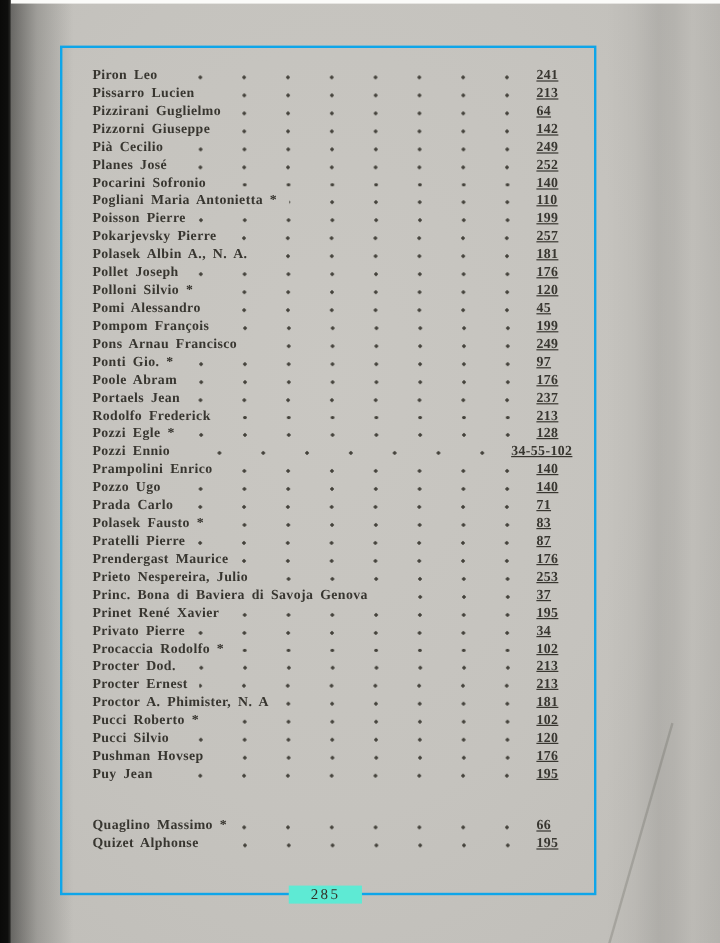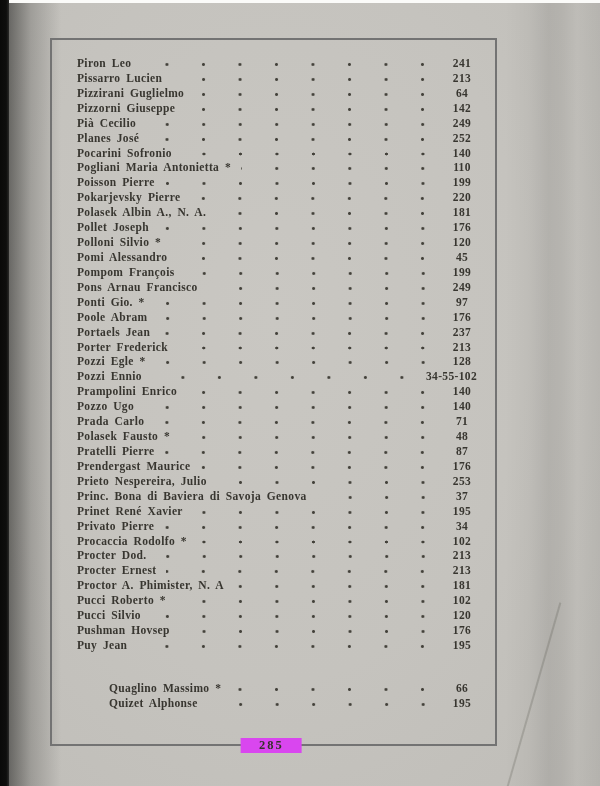--- a/index.html
+++ b/index.html
@@ -28,43 +28,43 @@
     pointer-events:none;
   }
   .crease-line{
     position:absolute;left:527px;top:598px;width:1.5px;height:235px;
     background:rgba(75,73,66,0.22);
     transform:rotate(16deg);
     pointer-events:none;
   }
   .index-frame{
     position:absolute;left:50px;top:38px;width:447px;height:708px;
-    border:2px solid #737373;
+    border:2px solid #0ea5e9;
     box-sizing:border-box;
     padding:17px 18px 0 25px;
   }
   .row{
     display:flex;align-items:baseline;height:14.93px;
     font-size:11.5px;font-weight:bold;color:#383630;
     letter-spacing:0.35px;word-spacing:2.5px;
   }
   .nm{white-space:nowrap;}
   .leader{
     flex:1;align-self:stretch;margin:0 2px 0 10px;min-width:0;
     background-image:radial-gradient(circle, #43413a 1.2px, rgba(0,0,0,0) 1.7px);
     background-size:36.5px 100%;
     background-repeat:repeat-x;
     background-position:right 4px center;
   }
-  .pg{white-space:nowrap;text-align:center;min-width:30px;}
-  .section-q{margin-top:28px;margin-left:32px;}
+  .pg{white-space:nowrap;text-align:left;min-width:30px;text-decoration:underline;}
+  .section-q{margin-top:28px;}
   .folio{
     position:absolute;left:49.5%;bottom:-9px;transform:translateX(-50%);
-    background:#d946ef;padding:0 18px;
-    font-size:12.5px;font-weight:bold;color:#343229;letter-spacing:2px;
+    background:#5eead4;padding:0 18px;
+    font-size:12.5px;font-weight:normal;color:#343229;letter-spacing:2px;
     white-space:nowrap;
   }
 </style>
 </head>
 <body>
 
 <div class="scan-page"></div>
 <div class="spine-strip"></div>
 <div class="spine-shadow"></div>
 <div class="right-bands"></div>
@@ -113,21 +113,21 @@
         <span class="pg">110</span>
       </div>
       <div class="row">
         <span class="nm">Poisson Pierre</span>
         <span class="leader"></span>
         <span class="pg">199</span>
       </div>
       <div class="row">
         <span class="nm">Pokarjevsky Pierre</span>
         <span class="leader"></span>
-        <span class="pg">220</span>
+        <span class="pg">257</span>
       </div>
       <div class="row">
         <span class="nm">Polasek Albin A., N. A.</span>
         <span class="leader"></span>
         <span class="pg">181</span>
       </div>
       <div class="row">
         <span class="nm">Pollet Joseph</span>
         <span class="leader"></span>
         <span class="pg">176</span>
@@ -161,21 +161,21 @@
         <span class="nm">Poole Abram</span>
         <span class="leader"></span>
         <span class="pg">176</span>
       </div>
       <div class="row">
         <span class="nm">Portaels Jean</span>
         <span class="leader"></span>
         <span class="pg">237</span>
       </div>
       <div class="row">
-        <span class="nm">Porter Frederick</span>
+        <span class="nm">Rodolfo Frederick</span>
         <span class="leader"></span>
         <span class="pg">213</span>
       </div>
       <div class="row">
         <span class="nm">Pozzi Egle *</span>
         <span class="leader"></span>
         <span class="pg">128</span>
       </div>
       <div class="row">
         <span class="nm">Pozzi Ennio</span>
@@ -193,21 +193,21 @@
         <span class="pg">140</span>
       </div>
       <div class="row">
         <span class="nm">Prada Carlo</span>
         <span class="leader"></span>
         <span class="pg">71</span>
       </div>
       <div class="row">
         <span class="nm">Polasek Fausto *</span>
         <span class="leader"></span>
-        <span class="pg">48</span>
+        <span class="pg">83</span>
       </div>
       <div class="row">
         <span class="nm">Pratelli Pierre</span>
         <span class="leader"></span>
         <span class="pg">87</span>
       </div>
       <div class="row">
         <span class="nm">Prendergast Maurice</span>
         <span class="leader"></span>
         <span class="pg">176</span>

